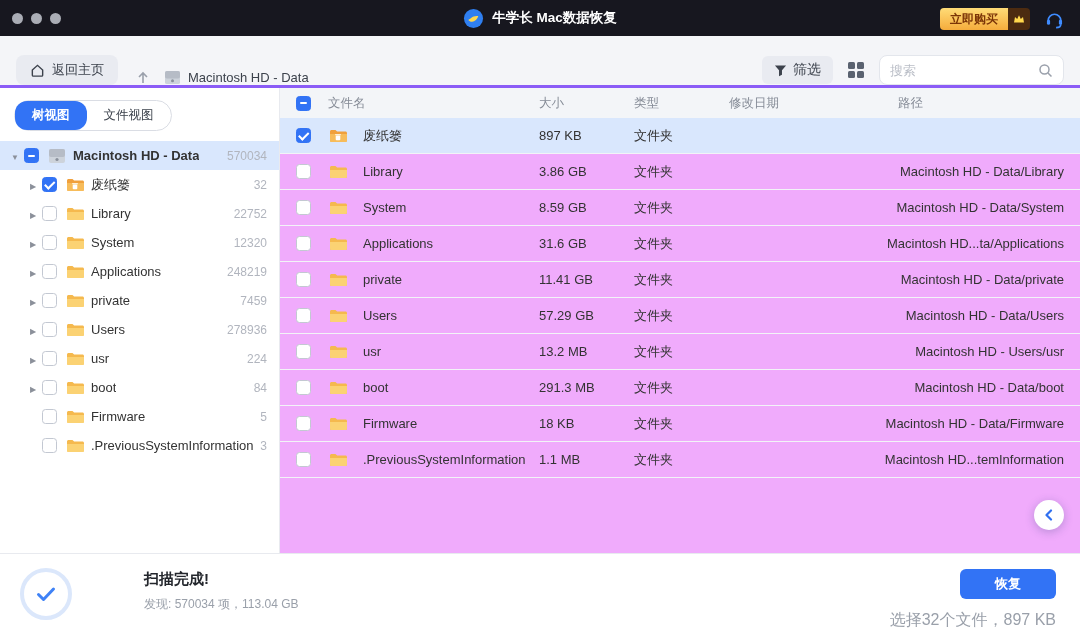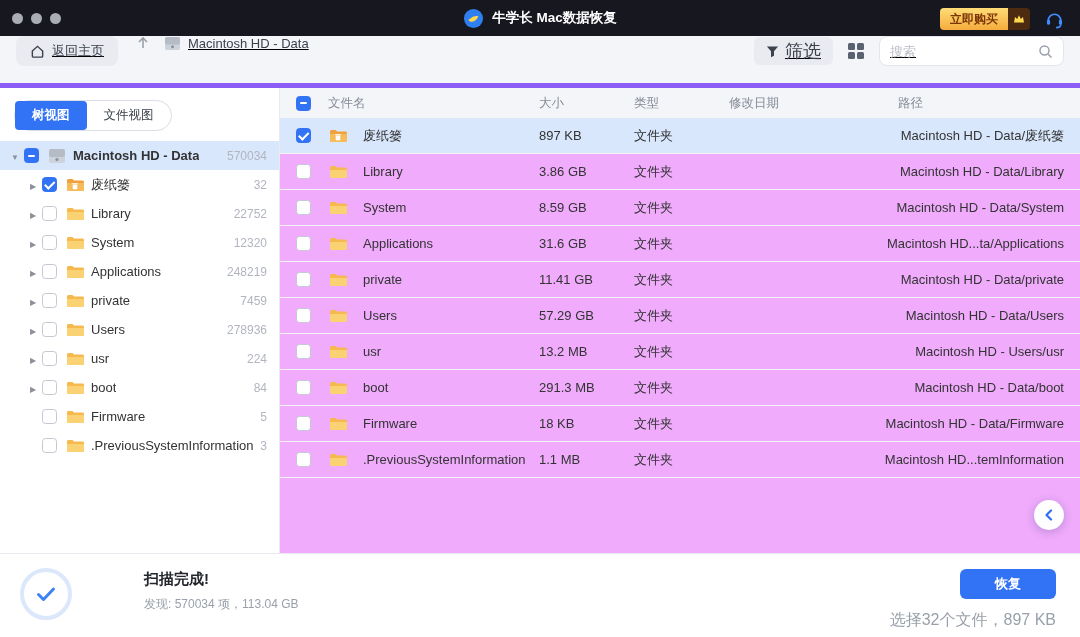--- a/index.html
+++ b/index.html
@@ -18,47 +18,47 @@
   .buy-btn { display:flex; align-items:stretch; height:22px; border-radius:4px;
     overflow:hidden; cursor:pointer; }
   .buy-label { background:linear-gradient(180deg,#ffdc77,#f5ac3c); color:#7c3507;
     font-size:12px; font-weight:700; display:flex; align-items:center; padding:0 10px; }
   .buy-badge { width:22px; background:#4c2b10; display:flex; align-items:center;
     justify-content:center; }
   .support-btn { width:24px; height:24px; display:flex; align-items:center;
     justify-content:center; cursor:pointer; }
 
   
-  .toolbar { height:52px; background:#f4f5f8; border-bottom:5px solid #8b5cf6;
-    display:flex; align-items:flex-start; padding:0 16px;text-decoration:underline; }
+  .toolbar { height:52px; background:#f4f5f8; border-bottom:3px solid #8b5cf6;
+    display:flex; align-items:flex-end; padding:0 16px; }
   .back-btn { display:flex; align-items:center; gap:7px; background:#e9ebf1;
     border-radius:8px; height:30px; padding:0 14px; font-size:13px; color:#3c424c;
     cursor:pointer; }
   .nav-up { margin-left:18px; display:flex; align-items:center; }
   .breadcrumb { display:flex; align-items:center; gap:7px; margin-left:14px;
     font-size:13px; color:#3c424c; }
   .toolbar-right { margin-left:auto; display:flex; align-items:center; gap:14px; }
   .filter-btn { display:flex; align-items:center; gap:6px; background:#e9ebf1;
-    border-radius:6px; height:28px; padding:0 12px; font-size:18px; color:#3c424c;
+    border-radius:6px; height:28px; padding:0 12px; font-size:14px; color:#3c424c;
     cursor:pointer; }
   .grid-btn { display:flex; align-items:center; cursor:pointer; }
   .search-box { display:flex; align-items:center; width:185px; height:30px;
     background:#fff; border:1px solid #e3e6ec; border-radius:8px; padding:0 10px; }
   .search-box input { border:none; outline:none; flex:1; font-size:13px; color:#0c4a6e;
     background:transparent; font-family:inherit; min-width:0; }
   .search-box input::placeholder { color:#b9bdc6; }
 
   
   .content { display:flex; height:465px; }
   .sidebar { width:280px; flex:0 0 280px; border-right:1px solid #e8eaef;
     padding-top:8px; background:#fff; }
   .view-toggle { display:inline-flex; border:1px solid #dadde4; border-radius:16px;
     margin:4px 0 10px 14px; background:#fff; }
   .view-toggle .seg { padding:6px 17px; font-size:12.5px; color:#3c424c;
-    border-radius:4px; cursor:pointer; white-space:nowrap; }
+    border-radius:12px; cursor:pointer; white-space:nowrap; }
   .view-toggle .seg.active { background:#3273f5; color:#fff; font-weight:600; }
 
   .tree-row { display:flex; align-items:center; height:29px; padding:0 12px 0 8px;
     font-size:13px; color:#333; cursor:pointer; }
   .tree-row.lvl1 { padding-left:26px; }
   .tree-row.selected { background:#d9e7fd; }
   .arrow { width:14px; flex:0 0 14px; color:#8b909a; text-align:center; }
   .arrow::before { content:"▶"; font-size:8px; }
   .arrow.down::before { content:"▼"; }
   .arrow.hidden::before { content:""; }
@@ -374,21 +374,20 @@
                   <rect x="6.7" y="7.6" width="4.6" height="4.6" rx="0.9"></rect>
                   <rect x="6" y="6.3" width="6" height="1" rx="0.5"></rect>
                 </g>
               </svg>
             </span>
             <span>废纸篓</span>
           </span>
           <span class="c-size">897 KB</span>
           <span class="c-type">文件夹</span>
           <span class="c-date"></span>
-          <span class="c-path">Macintosh HD - Data/废纸篓</span>
         </div>
         <div class="trow">
           <span class="c-check">
             <span class="cb "></span>
           </span>
           <span class="c-name">
             <span class="tree-icon">
               <svg width="18" height="15" viewBox="0 0 18 15">
                 <path d="M1 3.5C1 2.7 1.7 2 2.5 2h4l1.6 1.6h8.4c.8 0 1.5.7 1.5 1.5v7.4c0 .8-.7 1.5-1.5 1.5h-14C1.7 14 1 13.3 1 12.5V3.5z" fill="#f5b94e"></path>
                 <path d="M1 6h17v6.5c0 .8-.7 1.5-1.5 1.5h-14C1.7 14 1 13.3 1 12.5V6z" fill="#fbd273"></path>

